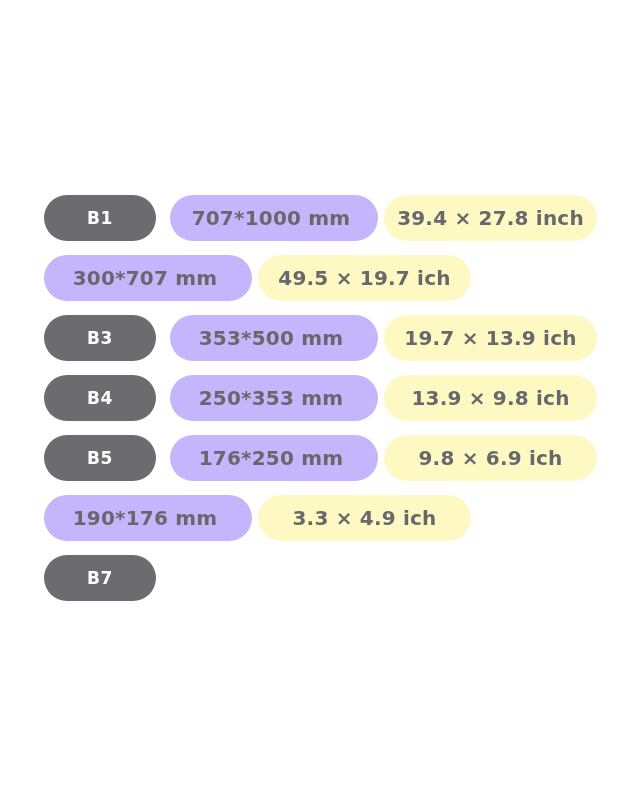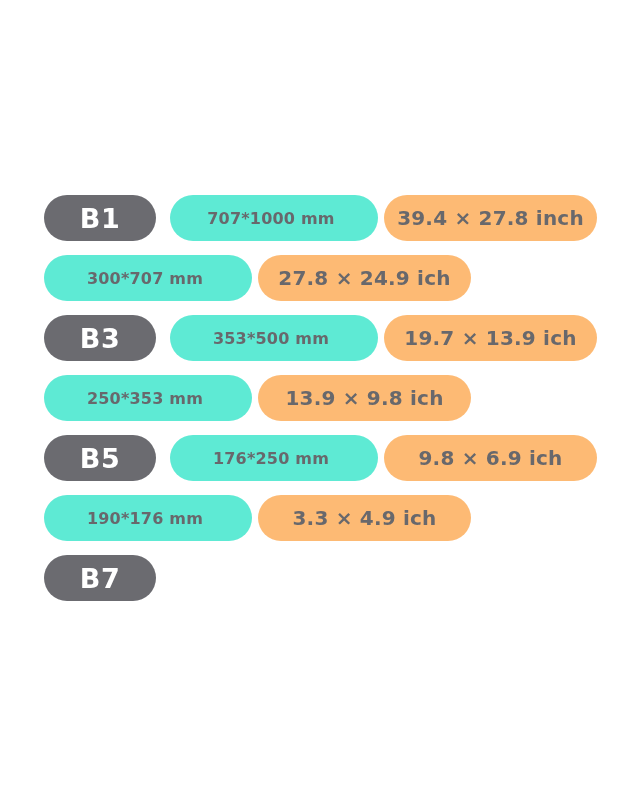--- a/index.html
+++ b/index.html
@@ -34,38 +34,38 @@
     display: flex;
     align-items: center;
     justify-content: center;
     box-sizing: border-box;
     white-space: nowrap;
   }
   .pill-label {
     width: 112px;
     background: #6b6b70;
     color: #ffffff;
-    font-size: 27px;
+    font-size: 17px;
     font-weight: bold;
     letter-spacing: 0.5px;
     margin-right: 14px;
   }
   .pill-mm {
     width: 208px;
-    background: #5eead4;
+    background: #c4b5fd;
     color: #68686c;
-    font-size: 16px;
+    font-size: 20px;
     font-weight: bold;
     letter-spacing: 0.2px;
     margin-right: 6px;
     padding-right: 6px;
   }
   .pill-inch {
     width: 213px;
-    background: #fdba74;
+    background: #fef9c3;
     color: #68686c;
     font-size: 20px;
     font-weight: bold;
     letter-spacing: 0.2px;
   }
 </style>
 </head>
 <body>
 
 <div id="paper-size-table">
@@ -80,37 +80,40 @@
     <div class="pill pill-inch">
       <span>39.4 × 27.8 inch</span>
     </div>
   </div>
 
   <div class="size-row">
     <div class="pill pill-mm">
       <span>300*707 mm</span>
     </div>
     <div class="pill pill-inch">
-      <span>27.8 × 24.9 ich</span>
+      <span>49.5 × 19.7 ich</span>
     </div>
   </div>
 
   <div class="size-row">
     <div class="pill pill-label">
       <span>B3</span>
     </div>
     <div class="pill pill-mm">
       <span>353*500 mm</span>
     </div>
     <div class="pill pill-inch">
       <span>19.7 × 13.9 ich</span>
     </div>
   </div>
 
   <div class="size-row">
+    <div class="pill pill-label">
+      <span>B4</span>
+    </div>
     <div class="pill pill-mm">
       <span>250*353 mm</span>
     </div>
     <div class="pill pill-inch">
       <span>13.9 × 9.8 ich</span>
     </div>
   </div>
 
   <div class="size-row">
     <div class="pill pill-label">

